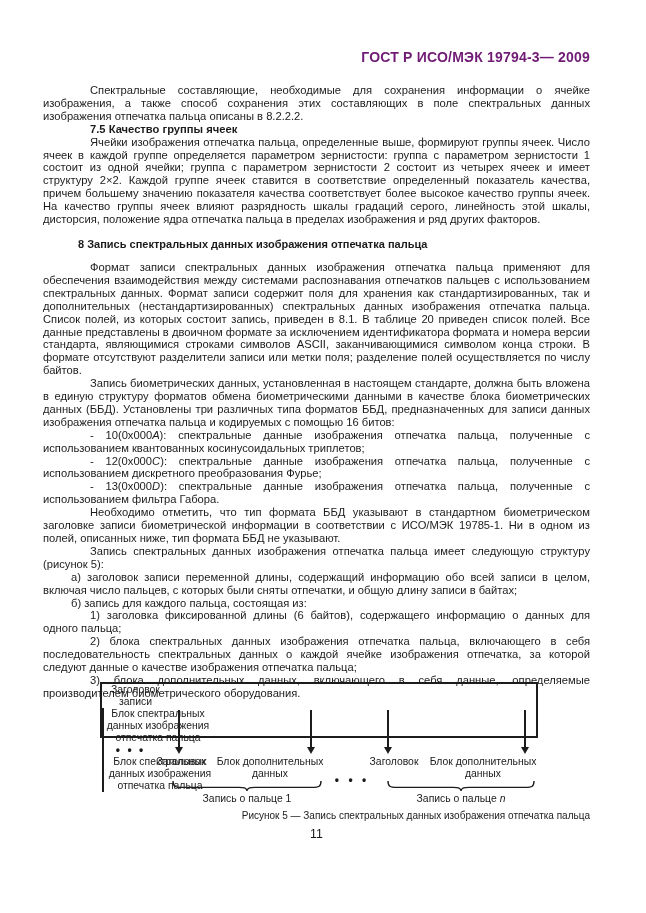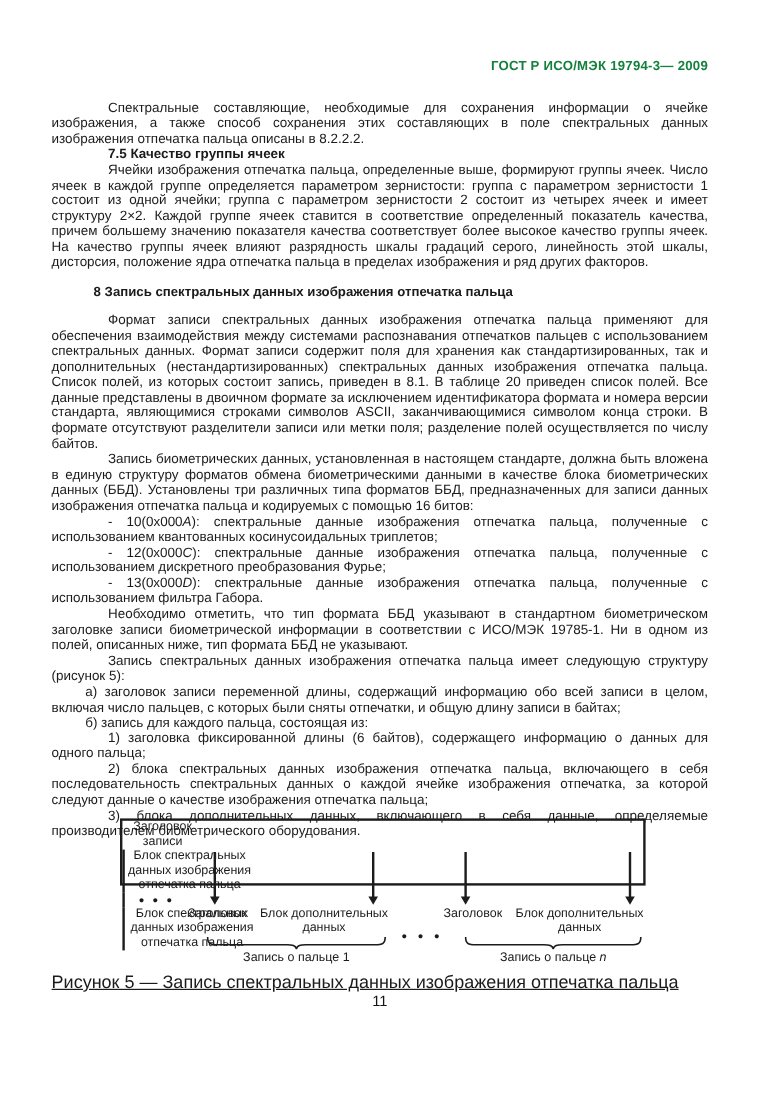--- a/index.html
+++ b/index.html
@@ -3,22 +3,22 @@
 <meta charset="utf-8">
 <style>
   html,body { margin:0; padding:0; background:#e8e8e8; }
   .page {
     position:relative; width:646px; height:913px; margin:0 auto;
     background:#ffffff; font-family:"Liberation Sans", sans-serif;
     color:#1b1b1b; overflow:hidden;
   }
   .running-head {
     position:absolute; top:49px; left:43px; width:547px;
-    text-align:right; font-weight:bold; font-size:11px; letter-spacing:.2px;
-    color:#15803d;
+    text-align:right; font-weight:bold; font-size:14px; letter-spacing:.2px;
+    color:#701a75;
   }
   .content {
     position:absolute; top:84px; left:43px; width:547px;
     font-size:11.2px; line-height:12.9px; text-align:justify;
   }
   .content p { margin:0; }
   .content p.p    { text-indent:47px; }
   .content p.p-a  { text-indent:28px; }
   .content p.p-1  { text-indent:47px; }
   .content p.h-sub{ text-indent:47px; font-weight:bold; }
@@ -56,21 +56,21 @@
   .b1{left:72px; width:150px;} .b2{left:287px; width:148px;}
   .brace svg { display:block; width:100%; height:100%; }
 
   .record-label { position:absolute; top:113px; transform:translateX(-50%); white-space:nowrap; }
   .r1{left:147px;} .r2{left:361px;}
 
   .mid-dots { position:absolute; left:252px; top:93px; transform:translateX(-50%); font-weight:bold; letter-spacing:3px; font-size:12px; }
 
   .fig-caption {
     position:absolute; left:43px; top:810px; width:547px;
-    text-align:left; font-size:15px;text-decoration:underline;
+    text-align:right; font-size:10px;
   }
   .page-number {
     position:absolute; left:43px; top:827px; width:547px;
     text-align:center; font-size:12.3px; color:#141414;
   }
 </style>
 </head>
 <body>
 
 <div class="page">

